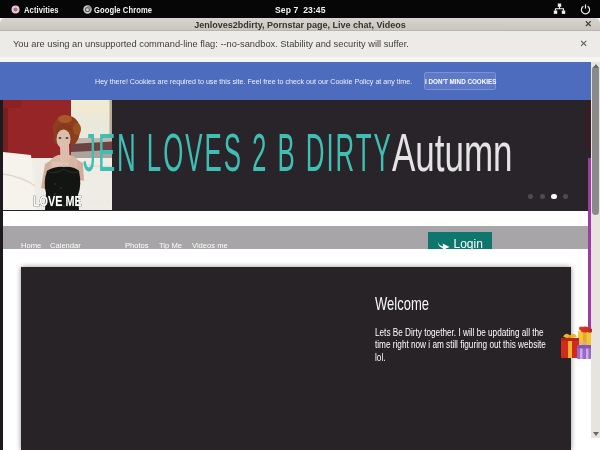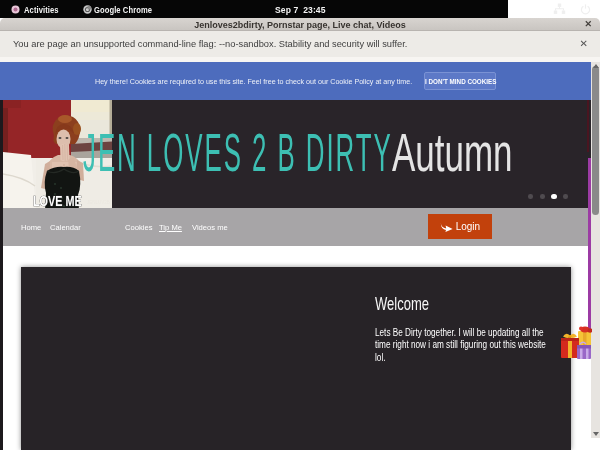--- a/index.html
+++ b/index.html
@@ -1,21 +1,21 @@
 <!DOCTYPE html>
 <html><head>
 <meta charset="utf-8">
 <style>
 * { margin:0; padding:0; box-sizing:border-box; }
 html,body { width:600px; height:450px; overflow:hidden; }
 body { font-family:"Liberation Sans", sans-serif; background:#fff; position:relative; }
 .abs { position:absolute; }
 
 
-#topbar { left:0; top:0; width:508px; height:18px; background:#060606; color:#f4f4f4; }
+#topbar { left:0; top:0; width:600px; height:18px; background:#060606; color:#f4f4f4; }
 #topbar .item { position:absolute; top:0; height:18px; line-height:19px; font-size:9.5px; font-weight:700; letter-spacing:.1px; transform:scaleX(.8); transform-origin:left; }
 
 
 #titlebar { left:0; top:18px; width:600px; height:13px; background:linear-gradient(#d8d4d0,#c9c5c1); border-radius:5px 5px 0 0; border-bottom:1px solid #b8b4b0; }
 #titlebar .t { position:absolute; left:0; right:0; top:0; height:20px; line-height:14px; text-align:center; font-size:9px; font-weight:700; color:#37332f; }
 #titlebar .x { position:absolute; right:8px; top:0; height:13px; line-height:13px; font-size:9px; color:#44403c; font-weight:700;}
 
 
 #infobar { left:0; top:31px; width:600px; height:26px; background:#edebe7; }
 #infobar .t { position:absolute; left:13px; top:0; height:26px; line-height:27px; font-size:9.3px; color:#3e3e3e; }
@@ -28,23 +28,23 @@
 #cookie .btn { position:absolute; left:424px; top:10px; width:72px; height:18px; background:#5d79c7; border-radius:2px; color:#fff; font-size:6.3px; font-weight:700; text-align:center; line-height:18px; letter-spacing:0; white-space:nowrap;}
 
 
 #header { left:0; top:100px; width:591px; height:111px; background:#292429; overflow:hidden; }
 #title1 { left:83px; top:122px; color:#3dbfb3; font-size:53px; letter-spacing:4px; white-space:nowrap; transform:scaleX(.488); transform-origin:left; }
 #title2 { left:392px; top:122px; color:#e4e4e4; font-size:53px; white-space:nowrap; transform:scaleX(.66); transform-origin:left; }
 .dot { position:absolute; top:194px; width:4.5px; height:4.5px; border-radius:50%; background:#4f4b4f; }
 .dot.on { width:5.5px; height:5.5px; background:#fff; top:193.6px; }
 
 
-#nav { left:0; top:208px; width:591px; height:38px; background:#a7a5a7; }
+#nav { left:0; top:226px; width:591px; height:38px; background:#a7a5a7; }
 #nav a { position:absolute; top:0; height:38px; line-height:39px; color:#fff; font-size:7.6px; text-decoration:none; }
-#loginbtn { position:absolute; left:428px; top:6px; width:64px; height:25px; background:#c2410c; color:#fff; font-size:10px; text-align:center; line-height:25px; }
+#loginbtn { position:absolute; left:428px; top:6px; width:64px; height:25px; background:#0f766e; color:#fff; font-size:12px; text-align:center; line-height:25px; }
 #joinbtn { position:absolute; left:494px; top:6px; width:77px; height:25px; background:#fff; color:#8f8f8f; font-size:8px; text-align:center; line-height:25px; }
 
 
 #pagewhite { left:3px; top:249px; width:586px; height:201px; background:#fff; }
 #leftdark { left:0px; top:100px; width:3px; height:350px; background:#1d191d; }
 #blackbox { left:21px; top:267px; width:549.5px; height:183px; background:#272327; box-shadow:0 0 5px rgba(0,0,0,.45); }
 #welcome { left:375px; top:292.5px; color:#f6f6f6; font-size:19px; transform:scaleX(.685); transform-origin:left; }
 #para { left:375px; top:326.5px; color:#ffffff; font-size:10px; line-height:12.5px; transform:scaleX(.82); transform-origin:left; white-space:nowrap; }
 
 
@@ -82,21 +82,21 @@
       <line x1="5.5" y1="0.4" x2="5.5" y2="4.6" stroke="#efefef" stroke-width="1.2"></line>
     </svg>
 </div>
 
 <div class="abs" id="titlebar">
   <div class="t">Jenloves2bdirty, Pornstar page, Live chat, Videos</div>
   <div class="x">✕</div>
 </div>
 
 <div class="abs" id="infobar">
-  <div class="t">You are page an unsupported command-line flag: --no-sandbox. Stability and security will suffer.</div>
+  <div class="t">You are using an unsupported command-line flag: --no-sandbox. Stability and security will suffer.</div>
   <div class="x">✕</div>
 </div>
 <div class="abs" id="pagegap"></div>
 
 <div class="abs" id="cookie">
   <div class="t">Hey there! Cookies are required to use this site. Feel free to check out our Cookie Policy at any time.</div>
   <div class="btn" style="border:1px solid #7a92d4;">I DON'T MIND COOKIES</div>
 </div>
 
 <div class="abs" id="header"></div>
@@ -156,21 +156,21 @@
 <div class="abs" id="title2">Autumn</div>
 <div class="abs dot" style="left:528px;"></div>
 <div class="abs dot" style="left:540px;"></div>
 <div class="abs dot on" style="left:551px;"></div>
 <div class="abs dot" style="left:563px;"></div>
 
 <div class="abs" id="nav">
   <a style="left:21px;">Home</a>
   <a style="left:50px;">Calendar</a>
   <a style="left:92px;margin-top:28px;">Videos</a>
-  <a style="left:125px;">Cookies</a>
+  <a style="left:125px;">Photos</a>
   <a style="left:159px;text-decoration:underline;">Tip Me</a>
   <a style="left:192px;">Videos me</a>
   <div id="loginbtn"><svg width="13" height="10" viewBox="0 0 13 10" style="vertical-align:-1.5px">
         <path d="M0.8 1 Q1.2 5.8 6.2 6.4 L5.6 3.6 L12.6 6.9 L5.4 10 L6 7.9 Q1 7.4 0.8 1 Z" fill="#fff"></path>
       </svg> Login</div>
 </div>
 
 <div class="abs" id="pagewhite"></div>
 <div class="abs" id="leftdark"></div>
 <div class="abs" id="blackbox"></div>

